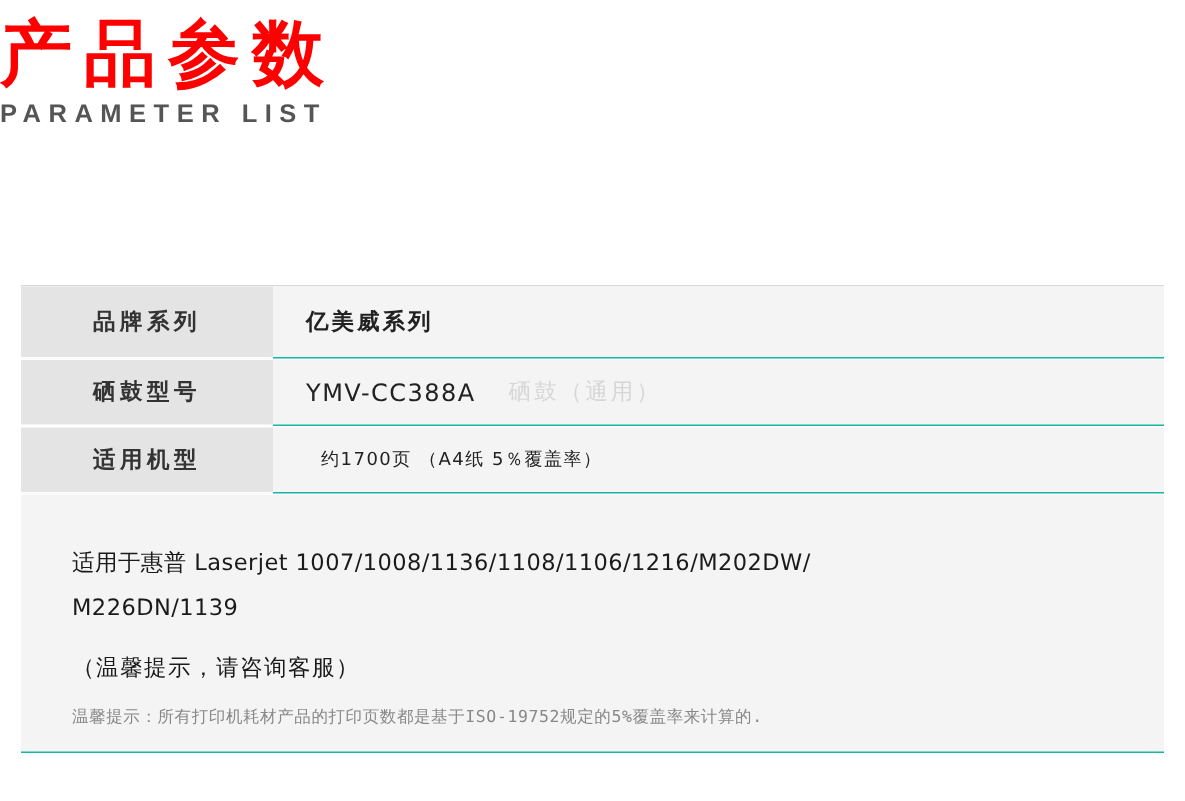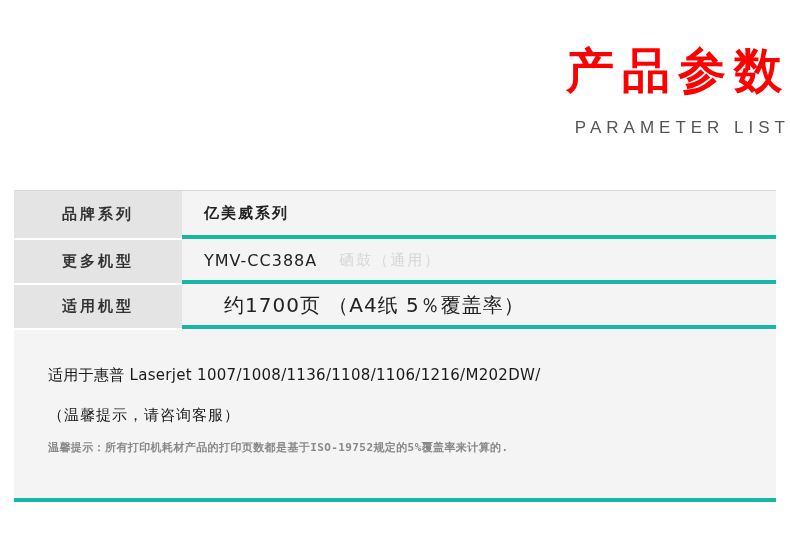--- a/index.html
+++ b/index.html
@@ -13,37 +13,36 @@
     font-family: "Liberation Sans", sans-serif;
     overflow: hidden;
   }
   .page {
     position: relative;
     width: 790px;
     height: 534px;
     background: #ffffff;
   }
   .header {
-    text-align: right;
-    padding-top: 42px;
+    text-align: left;
+    padding-top: 8px;
   }
   .title-cn {
     color: #ff0000;
     font-size: 48px;
     font-weight: bold;
     letter-spacing: 8px;
     line-height: 1.2;
     font-family: "DejaVu Sans", "Liberation Sans", sans-serif;
   }
   .title-en {
-    margin-top: 18px;
     color: #555555;
     font-size: 17px;
     letter-spacing: 5px;
-    font-weight: normal;
+    font-weight: bold;
   }
   .table {
     position: absolute;
     left: 14px;
     top: 190px;
     width: 762px;
     border-top: 1px solid #d8d8d8;
     box-sizing: border-box;
   }
   .row {
@@ -67,32 +66,32 @@
     font-family: "DejaVu Sans", "Liberation Sans", sans-serif;
   }
   .cell-value {
     flex: 1;
     background: #f4f4f4;
     color: #222222;
     font-size: 15px;
     display: flex;
     align-items: center;
     padding-left: 22px;
-    border-bottom: 4px solid #14b8a6;
+    border-bottom: 1px solid #14b8a6;
     box-sizing: border-box;
     font-family: "DejaVu Sans", "Liberation Sans", sans-serif;
   }
   .r1 .cell-label, .r1 .cell-value { height: 48px; text-align: right; }
   .r2 .cell-label, .r2 .cell-value { height: 44px; }
   .r3 .cell-label, .r3 .cell-value { height: 44px; }
   .r4 .cell-label, .r4 .cell-value { height: 172px; }
 
   .r1 .cell-value { font-weight: bold; letter-spacing: 2px; }
   .r2 .cell-value { letter-spacing: 1px; font-size: 16px; text-align: right; }
-  .r3 .cell-value { letter-spacing: 1px; font-size: 20px; padding-left: 42px; }
+  .r3 .cell-value { letter-spacing: 1px; font-size: 12px; padding-left: 32px; }
 
   .model-faint {
     color: #d6d6d6;
     font-size: 15px;
     margin-left: 22px;
     letter-spacing: 2px;
   }
   .r4 .cell-value {
     display: block;
     padding-left: 34px;
@@ -110,55 +109,55 @@
     color: #1a1a1a;
     margin-top: 10px;
     letter-spacing: 1px;
   }
   .compat-tip {
     font-size: 11px;
     color: #888888;
     margin-top: 10px;
     letter-spacing: 0.4px;
     font-family: "DejaVu Sans Mono", "Liberation Mono", monospace;
-    font-weight: bold;
   }
 </style>
 </head>
 <body>
 
 <div class="page">
 
   <div class="header">
     <div class="title-cn">产品参数</div>
     <div class="title-en">PARAMETER LIST</div>
   </div>
 
   <div class="table">
 
     <div class="row r1">
       <div class="cell-label">品牌系列</div>
       <div class="cell-value">亿美威系列</div>
     </div>
 
     <div class="row r2">
-      <div class="cell-label">更多机型</div>
+      <div class="cell-label">硒鼓型号</div>
       <div class="cell-value">
         <span>YMV-CC388A</span>
         <span class="model-faint">硒鼓（通用）</span>
       </div>
     </div>
 
     <div class="row r3">
       <div class="cell-label">适用机型</div>
       <div class="cell-value">约1700页  （A4纸 5％覆盖率）</div>
     </div>
 
     <div class="row r4">
       <div class="cell-value">
         <div class="compat-line">适用于惠普 Laserjet 1007/1008/1136/1108/1106/1216/M202DW/</div>
+        <div class="compat-line">M226DN/1139</div>
         <div class="compat-note">（温馨提示，请咨询客服）</div>
         <div class="compat-tip">温馨提示：所有打印机耗材产品的打印页数都是基于ISO-19752规定的5%覆盖率来计算的.</div>
       </div>
     </div>
 
   </div>
 </div>
 
 </body></html>

